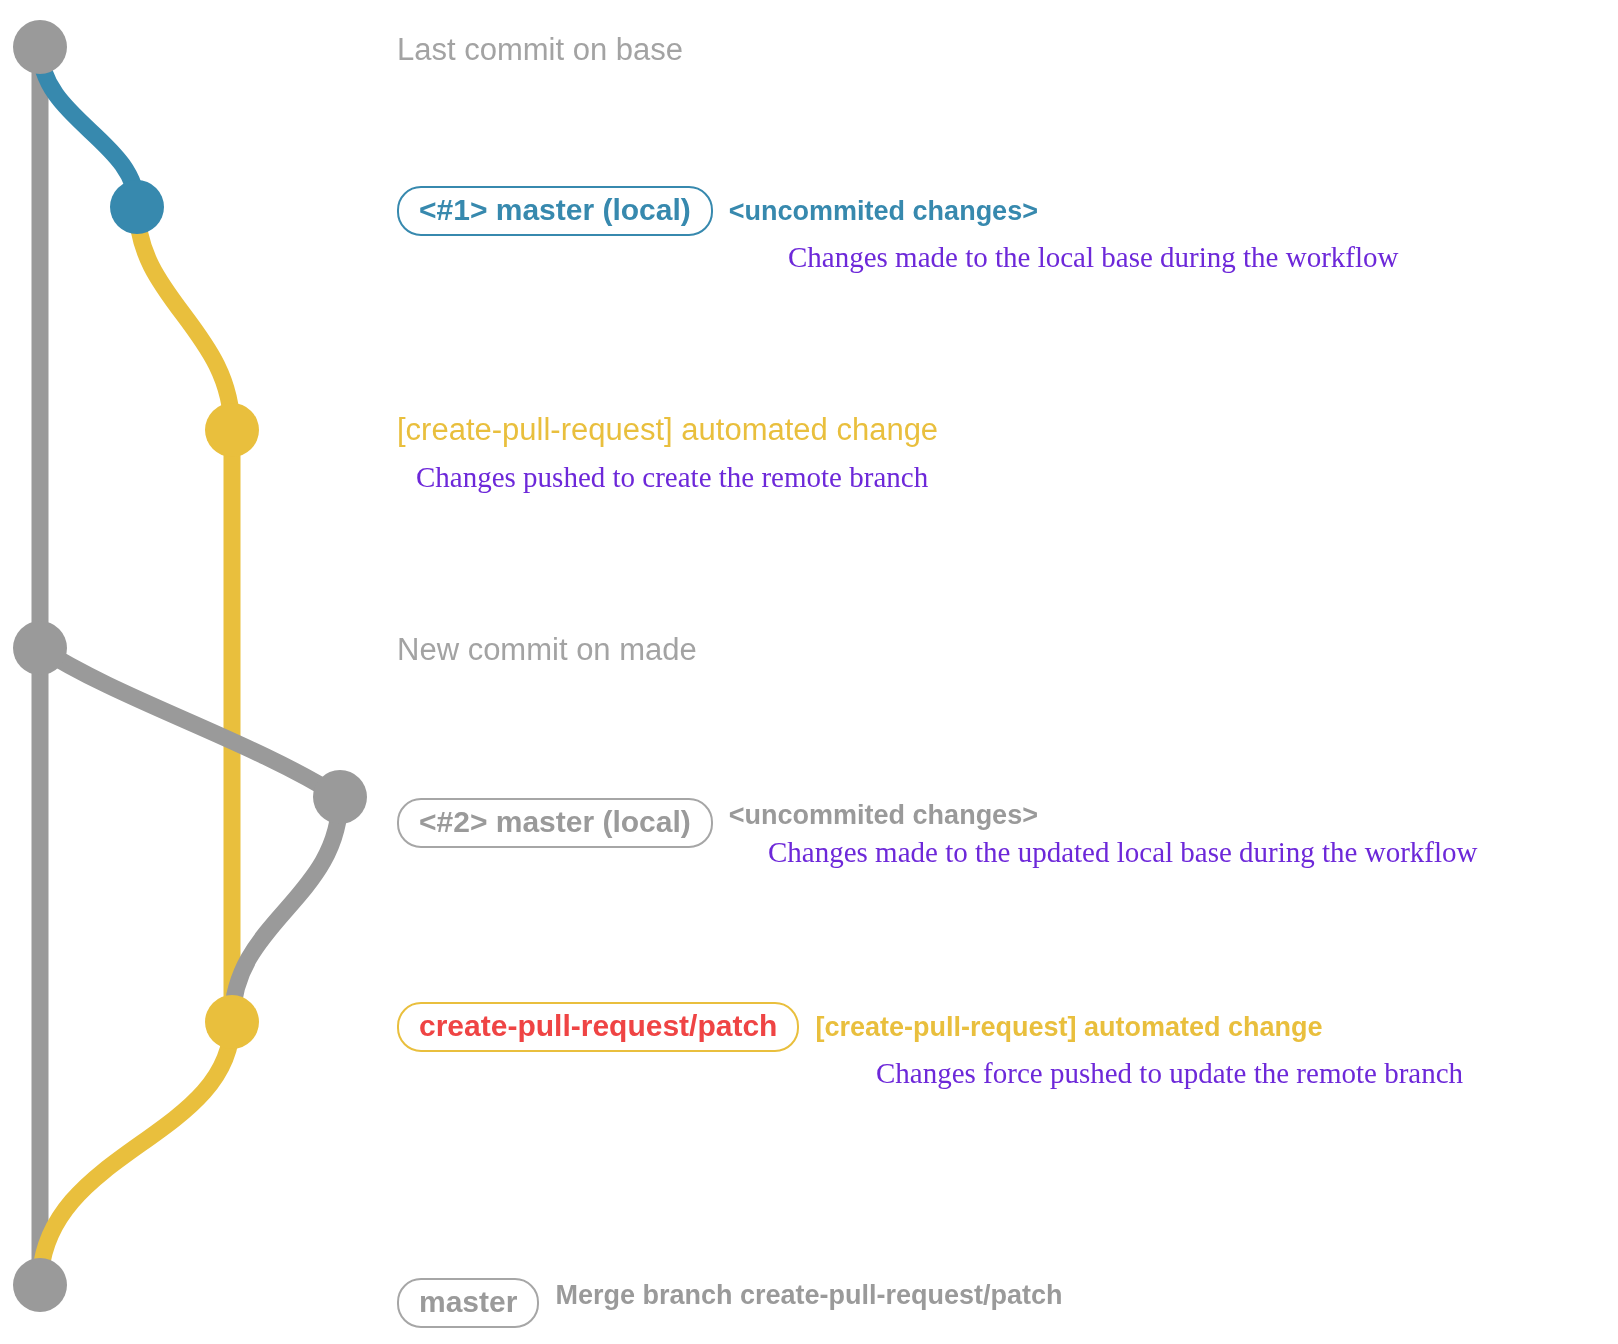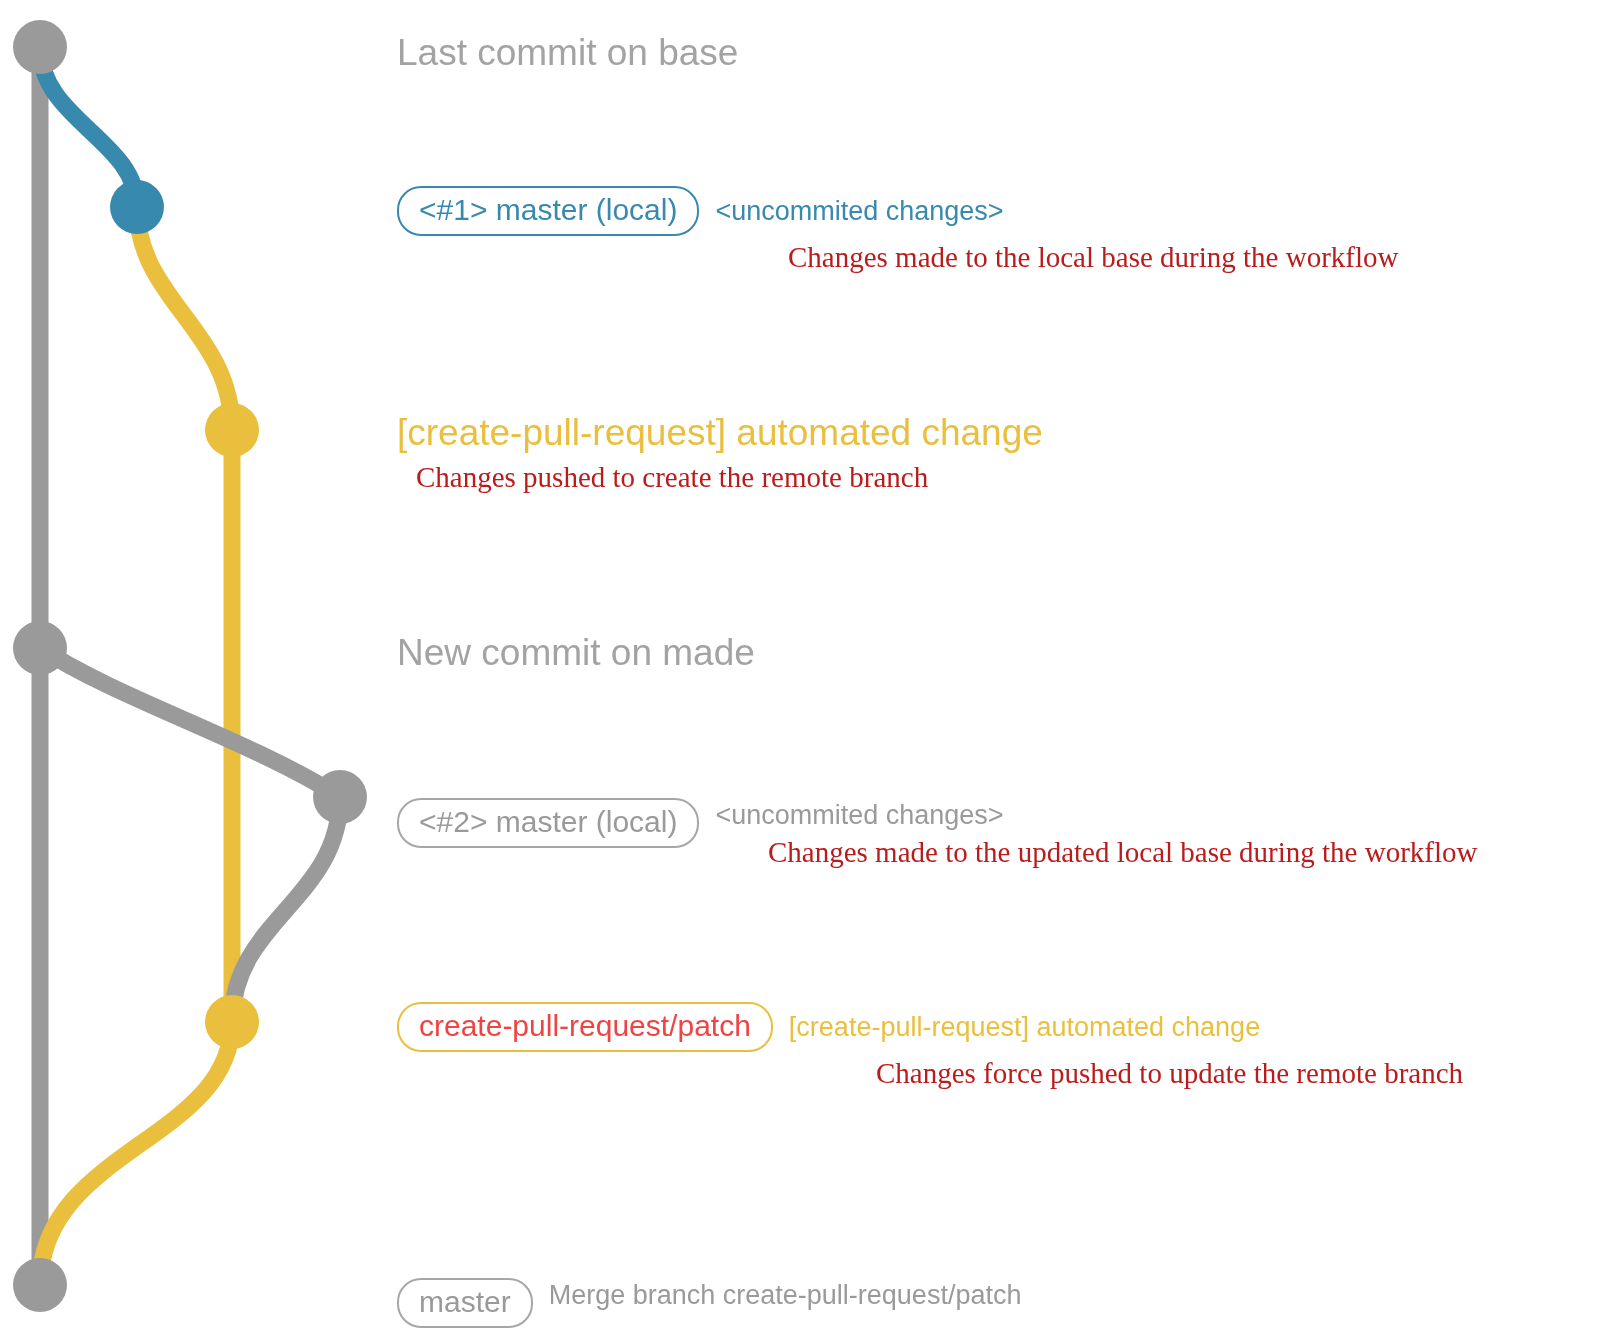--- a/index.html
+++ b/index.html
@@ -23,20 +23,21 @@
     left: 0;
     top: 0;
     width: 420px;
     height: 1344px;
   }
   .row {
     position: absolute;
     display: flex;
     align-items: center;
     white-space: nowrap;
+    font-weight: bold;
   }
   .pill {
     display: inline-flex;
     align-items: center;
     justify-content: center;
     border: 2px solid #9a9a9a;
     border-radius: 24px;
     padding: 7px 20px 9px 20px;
     font-size: 30px;
     line-height: 1;
@@ -53,31 +54,31 @@
     line-height: 1;
     margin-left: 16px;
     color: #9a9a9a;
   }
   .subject.blue   { color: #3789ae; }
   .subject.yellow { color: #e9bf3d; }
   .subject.gray   { color: #9a9a9a; }
 
   .plain-subject {
     position: absolute;
-    font-size: 37px;
+    font-size: 31px;
     line-height: 1;
     color: #a3a3a3;
     white-space: nowrap;
   }
   .note {
     position: absolute;
     font-family: "Liberation Serif", serif;
     font-size: 29px;
     line-height: 1;
-    color: #b91c1c;
+    color: #6d28d9;
     white-space: nowrap;
   }
 </style>
 </head>
 <body>
 
 <div id="canvas">
 
   <svg id="graph" viewBox="0 0 420 1344">
     <g fill="none" stroke-linecap="round" stroke-width="17">

